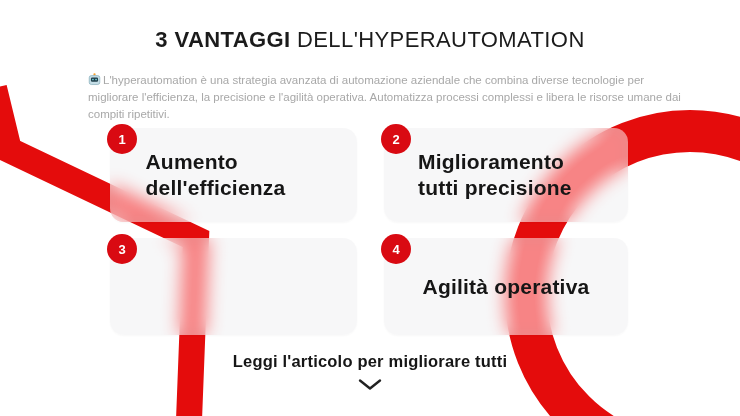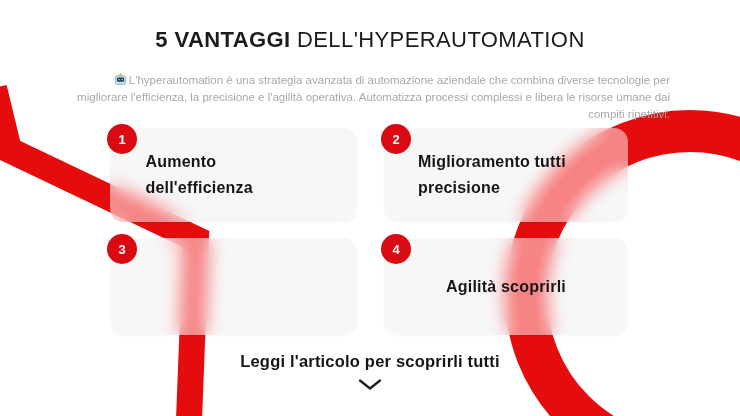--- a/index.html
+++ b/index.html
@@ -10,40 +10,40 @@
   .bg-svg { position:absolute; left:0; top:0; z-index:0; }
 
   .title {
     position:absolute; top:27px; left:0; right:0; z-index:2;
     text-align:center; font-size:22px; letter-spacing:0.4px; color:#1b1b1b;
   }
   .title .emph { font-weight:700; }
   .title .rest { font-weight:500; }
 
   .intro {
-    position:absolute; top:60px; left:70px; width:600px; z-index:2;
-    text-align:right; font-size:11.5px; line-height:17px; color:#a8a8a8;
+    position:absolute; top:60px; left:88px; width:600px; z-index:2;
+    text-align:left; font-size:11.5px; line-height:17px; color:#a8a8a8;
   }
   .intro svg { vertical-align:-2px; margin-right:2px; }
 
   .card {
     position:absolute; z-index:1; border-radius:14px;
     background:rgba(240,240,243,0.55);
     -webkit-backdrop-filter: blur(9px) saturate(1.6);
     backdrop-filter: blur(9px) saturate(1.6);
     box-shadow: 0 1px 2px rgba(0,0,0,0.03);
     display:flex; align-items:center; justify-content:center;
   }
   .card-1 { left:110px; top:128px; width:247px; height:94px; }
   .card-2 { left:384px; top:128px; width:244px; height:94px; }
   .card-3 { left:110px; top:238px; width:247px; height:97px; }
   .card-4 { left:384px; top:238px; width:244px; height:97px; }
 
   .card-label {
-    font-weight:700; font-size:16px; line-height:26px; color:#161616;
+    font-weight:700; font-size:21px; line-height:26px; color:#161616;
     text-align:left; letter-spacing:0.2px;
   }
   .card--wrap .card-label { max-width:176px; }
   .card--nowrap .card-label { white-space:nowrap; }
 
   .badge {
     position:absolute; left:-3px; top:-4px; width:30px; height:30px;
     border-radius:50%; background:#d90a12; color:#ffffff;
     font-size:13px; font-weight:700;
     display:flex; align-items:center; justify-content:center; z-index:3;
@@ -63,21 +63,21 @@
 <body>
 
 <div class="stage">
 
   <svg class="bg-svg" width="740" height="416" viewBox="0 0 740 416">
     <polyline points="-6,88 9,150 196,239 189,420" fill="none" stroke-width="26" stroke-linejoin="miter" stroke-linecap="butt" stroke="#e40c0c"></polyline>
     <circle cx="690" cy="295" r="164" fill="none" stroke-width="42" stroke="#e40c0c"></circle>
   </svg>
 
   <div class="title">
-    <span class="emph">5 VANTAGGI</span><span class="rest"> DELL'HYPERAUTOMATION</span>
+    <span class="emph">3 VANTAGGI</span><span class="rest"> DELL'HYPERAUTOMATION</span>
   </div>
 
   <p class="intro">
     <svg width="13" height="13" viewBox="0 0 16 16">
       <circle cx="8" cy="1.8" r="1.4" fill="#f59e2d"></circle>
       <rect x="1.5" y="3.2" width="13" height="11" rx="2.6" fill="#c4dde6" stroke="#7da7b5" stroke-width="0.8"></rect>
       <rect x="3.6" y="5.6" width="8.8" height="5.2" rx="1.6" fill="#22404c"></rect>
       <circle cx="6.1" cy="8.1" r="1" fill="#7fe0ea"></circle>
       <circle cx="9.9" cy="8.1" r="1" fill="#7fe0ea"></circle>
     </svg><span>L'hyperautomation è una strategia avanzata di automazione aziendale che combina diverse tecnologie per migliorare l'efficienza, la precisione e l'agilità operativa. Automatizza processi complessi e libera le risorse umane dai compiti ripetitivi.</span>
@@ -92,24 +92,24 @@
     <div class="badge">2</div>
     <div class="card-label">Miglioramento tutti precisione</div>
   </div>
 
   <div class="card card-3 card--nowrap">
     <div class="badge">3</div>
   </div>
 
   <div class="card card-4 card--nowrap">
     <div class="badge">4</div>
-    <div class="card-label">Agilità scoprirli</div>
+    <div class="card-label">Agilità operativa</div>
   </div>
 
-  <div class="cta">Leggi l'articolo per scoprirli tutti</div>
+  <div class="cta">Leggi l'articolo per migliorare tutti</div>
 
   <div class="chevron-wrap">
     <svg width="26" height="13" viewBox="0 0 26 13">
       <path d="M3 2.5 L13 10.5 L23 2.5" fill="none" stroke="#222222" stroke-width="2.4" stroke-linecap="round" stroke-linejoin="round"></path>
     </svg>
   </div>
 
 </div>
 
 </body></html>

